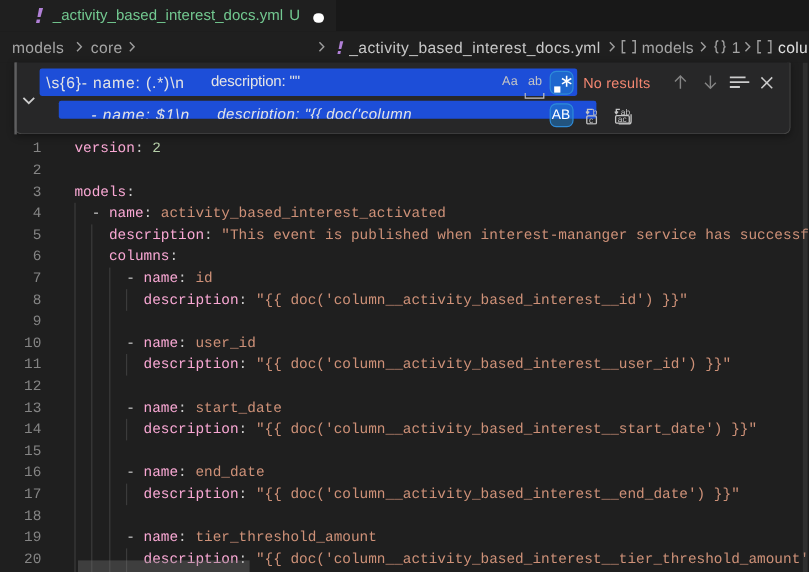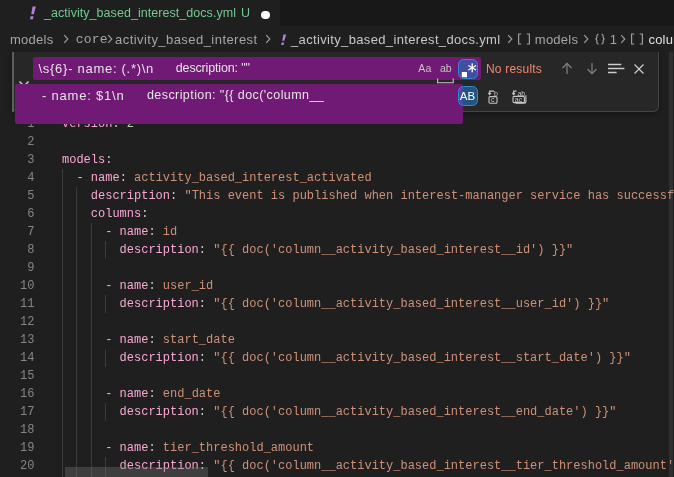--- a/index.html
+++ b/index.html
@@ -30,23 +30,23 @@
 .guide { position:absolute; width:1px; background:#3b3b3b; }
 
 
 #hthumb { left:65px; top:415px; width:143px; height:10px; background:rgba(121,121,121,0.35); }
 #vthumb { left:669px; top:0px; width:4px; height:425px; background:rgba(121,121,121,0.18); }
 
 
 #widget { left:12px; top:52px; width:647px; height:60px; background:#272728; border:1px solid #454545; border-top:none; border-radius:0 0 6px 6px; box-shadow:0 2px 6px rgba(0,0,0,0.35); }
 #sash { left:12px; top:52px; width:2px; height:60px; background:#5f5f60; }
 #chev { left:18px; top:80px; } #chev svg { display:block; } .icon svg { display:block; }
-.finput { position:absolute; background:#701a75; border-radius:2px; color:#e4e4e4; font-size:12.5px; letter-spacing:0.1px; white-space:pre; overflow:hidden; }
+.finput { position:absolute; background:#1d4ed8; border-radius:2px; color:#e4e4e4; font-size:12.5px; letter-spacing:0.1px; white-space:pre; overflow:hidden; }
 #findbox { left:33px; top:57px; width:448px; height:23px; line-height:23px; padding-left:6px; }
-#replbox { left:15px; top:84px; width:448px; height:40px; line-height:23px; padding-left:6px; }
+#replbox { left:49px; top:84px; width:448px; height:15px; line-height:23px; padding-left:6px;font-style:italic; }
 .optbtn { position:absolute; width:20px; height:20px; border-radius:5.5px; border:1px solid #2e8bd8; background:rgba(31,122,198,0.55); }
 #noresults { left:486px; top:62px; color:#f48771; font-size:12px; letter-spacing:0.2px; }
 .icon { position:absolute; }
 </style>
 </head>
 <body>
 
 <div id="tabbar" class="abs"></div>
 <div id="tab" class="abs"></div>
 <div class="abs" style="left:27px; top:6px;"><svg width="10" height="14" viewBox="0 0 10 14">
@@ -59,27 +59,26 @@
 <div id="tabU" class="abs">U</div>
 <div id="tabdot" class="abs"></div>
 
 <div id="crumbs" class="abs">
     <div class="bc" style="left: 10px;">models</div>
     <div class="bcsep" style="left: 62.8px;">
       <svg width="6" height="10" viewBox="0 0 6 10">
         <path d="M1.2 1.2 L4.8 5 L1.2 8.8" fill="none" stroke="#9d9d9d" stroke-width="1.2"></path>
       </svg>
     </div>
-    <div class="bc" style="left: 75.7px; font-family: Liberation Mono, monospace;">core</div>
+    <div class="bc" style="left: 75.7px;">core</div>
     <div class="bcsep" style="left: 106.5px;">
       <svg width="6" height="10" viewBox="0 0 6 10">
         <path d="M1.2 1.2 L4.8 5 L1.2 8.8" fill="none" stroke="#9d9d9d" stroke-width="1.2"></path>
       </svg>
     </div>
-    <div class="bc" style="left: 115px; letter-spacing: 0.45px;">activity_based_interest</div>
     <div class="bcsep" style="left: 264.5px;">
       <svg width="6" height="10" viewBox="0 0 6 10">
         <path d="M1.2 1.2 L4.8 5 L1.2 8.8" fill="none" stroke="#9d9d9d" stroke-width="1.2"></path>
       </svg>
     </div>
     <div class="bcsep" style="left: 278.5px; top: 7.5px;">
       <svg width="8" height="12" viewBox="0 0 8 12">
         <g fill="#b180d7">
           <path d="M4.4 0.4 L7.1 0.4 L5.4 6.8 L3.2 6.8 Z"></path>
           <path d="M2.7 8.5 L5.1 8.5 L4.6 11 L2.2 11 Z"></path>

